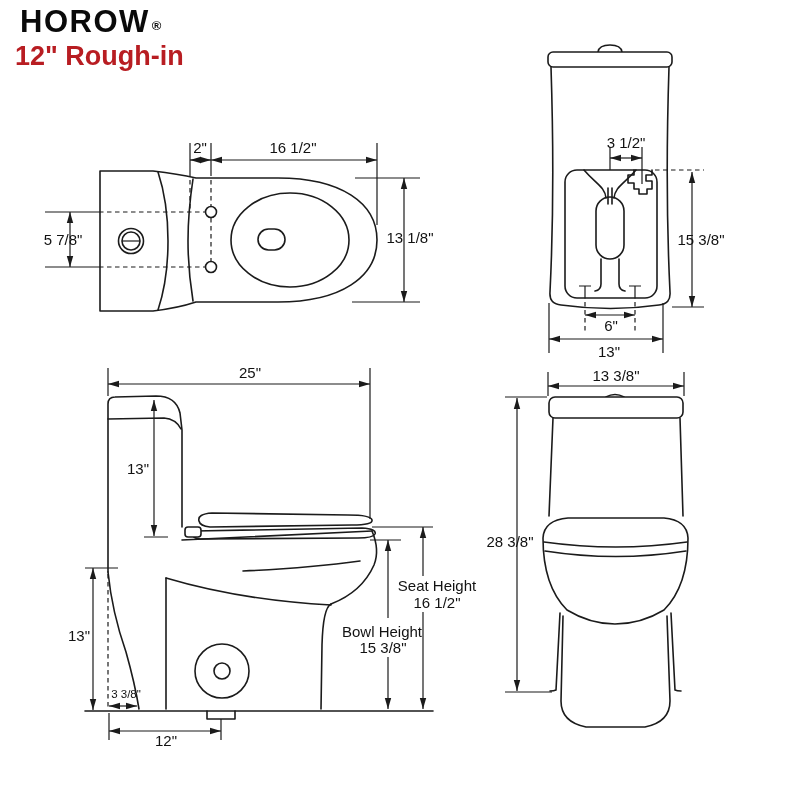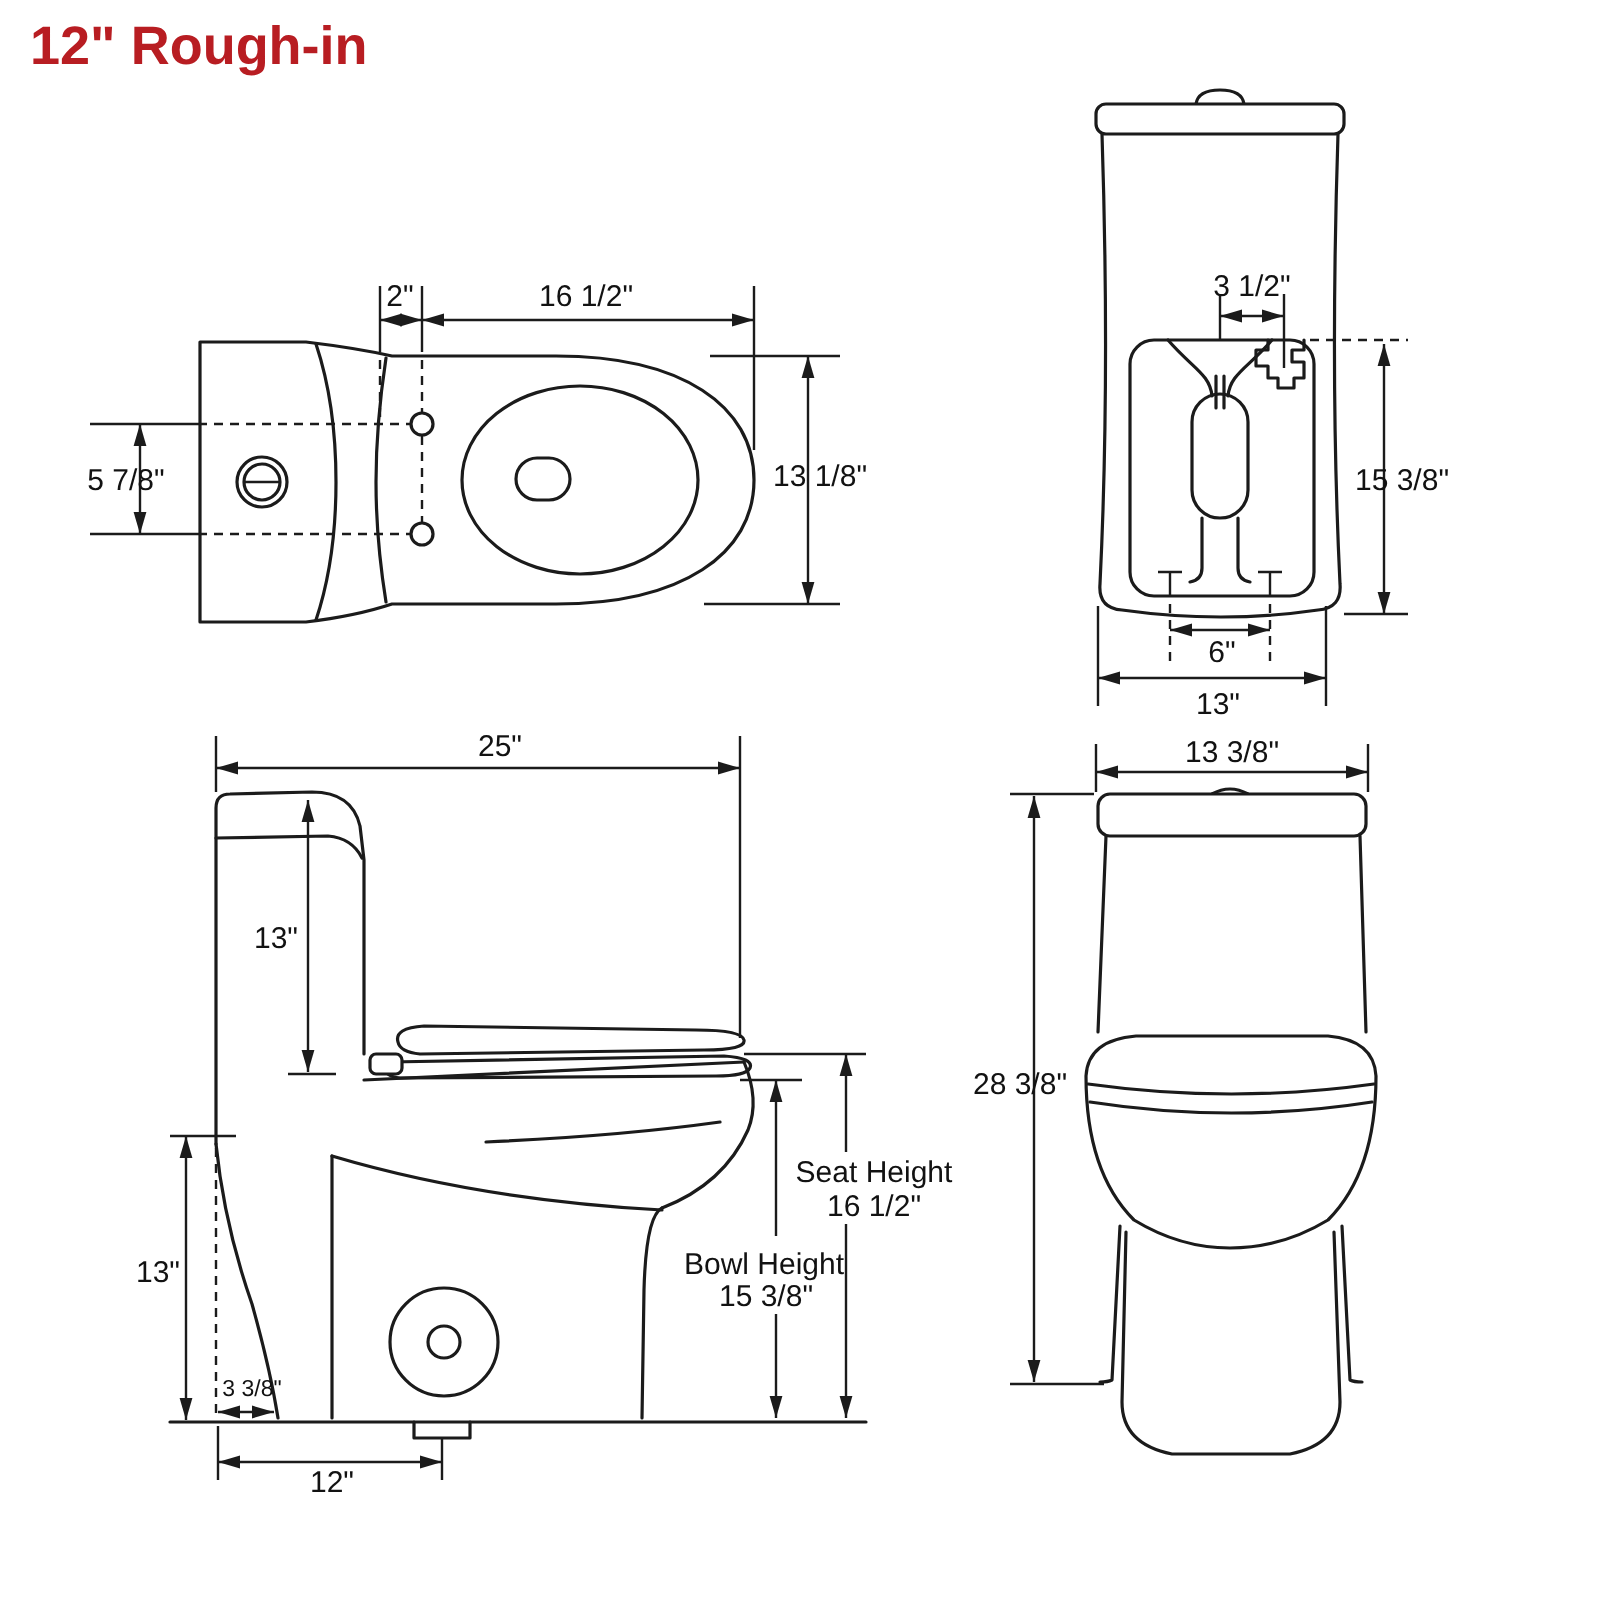--- a/index.html
+++ b/index.html
@@ -21,20 +21,21 @@
   text.sm{font-size:11.5px;}
   .as{text-anchor:start;}
   .ae{text-anchor:end;}
 </style>
 </head>
 <body>
 
 <div class="page">
 
   <div class="hdr">
+    <div class="brand"><span>HOROW</span><span class="reg">®</span></div>
     <div class="sub">12" Rough-in</div>
   </div>
 
   <svg width="800" height="800" viewBox="0 0 800 800">
     <defs>
       <marker id="arw" viewBox="0 0 12 8" refX="11.5" refY="4" markerWidth="12" markerHeight="8" orient="auto-start-reverse" markerUnits="userSpaceOnUse">
         <path d="M0.5,0.8 L11.5,4 L0.5,7.2 Z" fill="#1b1b1b"></path>
       </marker>
     </defs>
 

